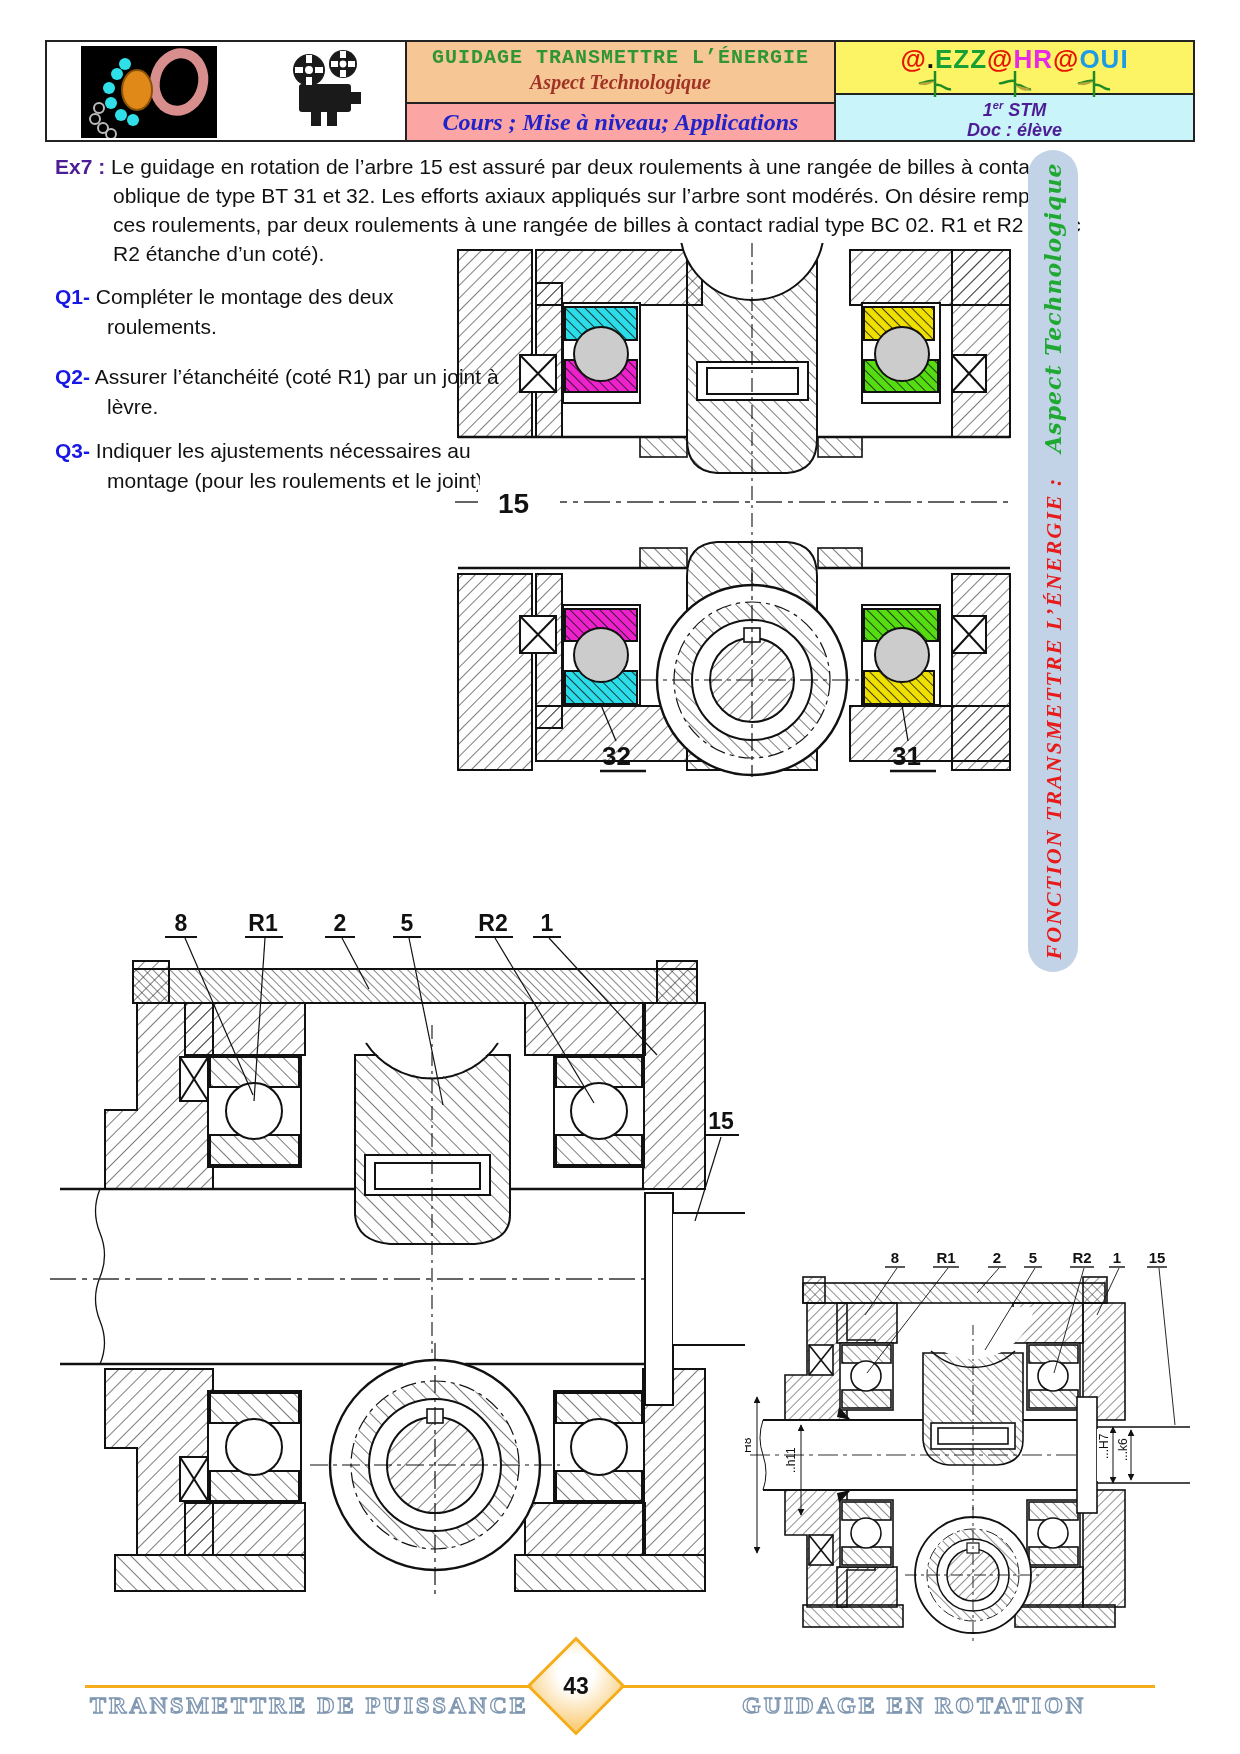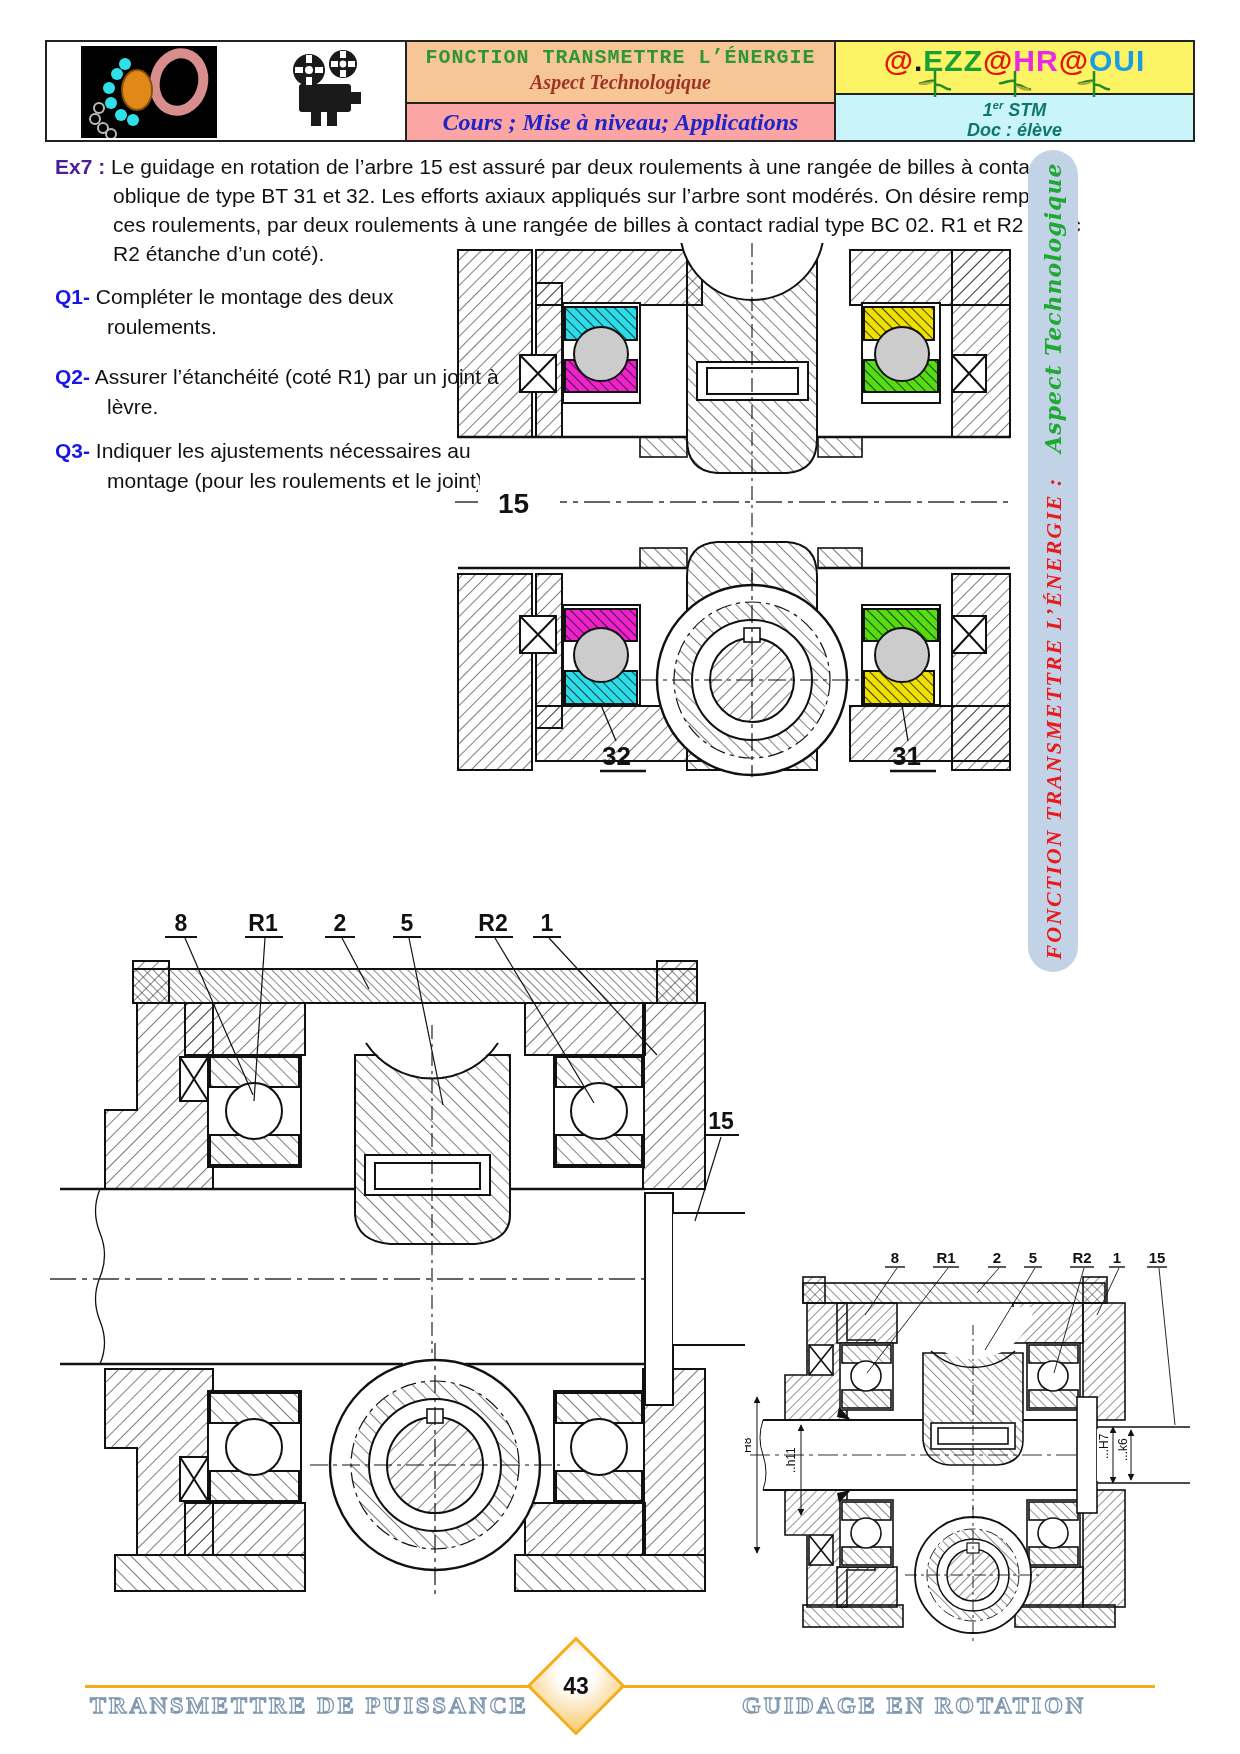--- a/index.html
+++ b/index.html
@@ -10,24 +10,24 @@
   .hdr-left{width:358px;background:#fff;border-right:2px solid #222;position:relative;}
   .hdr-mid{width:427px;display:flex;flex-direction:column;border-right:2px solid #222;}
   .hdr-right{flex:1;display:flex;flex-direction:column;}
   .hdr-mid-top{height:62px;background:#F6C795;border-bottom:2px solid #222;text-align:center;}
   .hdr-mid-bot{flex:1;background:#fca5a5;text-align:center;}
   .hdr-right-top{height:62px;background:#FCF464;border-bottom:2px solid #222;text-align:center;position:relative;}
   .hdr-right-bot{flex:1;background:#C9F4FA;text-align:center;}
   .t-green{font-family:"Liberation Mono",monospace;font-weight:bold;color:#2F9633;font-size:20px;letter-spacing:1px;margin-top:4px;}
   .t-aspect{font-family:"Liberation Serif",serif;font-style:italic;font-weight:bold;color:#A03226;font-size:20px;margin-top:2px;}
   .t-cours{font-family:"Liberation Serif",serif;font-style:italic;font-weight:bold;color:#2024C8;font-size:24px;line-height:36px;}
-  .author{font-size:30px;font-weight:bold;letter-spacing:1px;margin-top:2px;font-family:"Liberation Sans",sans-serif;}
+  .author{font-size:26px;font-weight:bold;letter-spacing:1px;margin-top:2px;font-family:"Liberation Sans",sans-serif;}
   .c-red{color:#E51400;} .c-black{color:#111;} .c-green{color:#18A035;} .c-mag{color:#E62BE6;} .c-blue{color:#1E9BE6;}
   .flowers{position:absolute;left:0;right:0;top:27px;display:flex;justify-content:space-evenly;padding:0 40px;}
-  .t-stm{color:#0f766e;font-weight:bold;font-style:italic;font-size:18px;line-height:19px;margin-top:1px;}
+  .t-stm{color:#4c1d95;font-weight:bold;font-style:italic;font-size:18px;line-height:19px;margin-top:1px;}
   .t-stm sup{font-size:11px;}
   
   .ex{position:absolute;left:55px;top:152px;width:990px;font-size:21px;line-height:29px;
       padding-left:58px;text-indent:-58px;}
   .ex .lbl{color:#4c1d95;font-weight:bold;}
   .q{position:absolute;left:55px;width:400px;font-size:21px;line-height:30px;padding-left:52px;text-indent:-52px;}
   .q .qn{color:#1818E6;font-weight:bold;}
   .q .qv{font-weight:normal;}
   
   .dwg{position:absolute;}
@@ -91,21 +91,21 @@
             <rect x="30" y="19" width="8" height="6"></rect>
           <rect x="55" y="3" width="6" height="7"></rect>
             <rect x="55" y="22" width="6" height="7"></rect>
           <rect x="46" y="13" width="7" height="6"></rect>
             <rect x="63" y="13" width="7" height="6"></rect>
         </g>
       </svg>
     </div>
     <div class="hdr-mid">
       <div class="hdr-mid-top">
-        <div class="t-green">FONCTION TRANSMETTRE L’ÉNERGIE</div>
+        <div class="t-green">GUIDAGE TRANSMETTRE L’ÉNERGIE</div>
         <div class="t-aspect">Aspect Technologique</div>
       </div>
       <div class="hdr-mid-bot">
         <span class="t-cours">Cours ; Mise à niveau; Applications</span>
       </div>
     </div>
     <div class="hdr-right">
       <div class="hdr-right-top">
         <div class="author"><span class="c-red">@</span><span class="c-black">.</span><span class="c-green">EZZ</span><span class="c-red">@</span><span class="c-mag">HR</span><span class="c-red">@</span><span class="c-blue">OUI</span></div>
         <div class="flowers">

